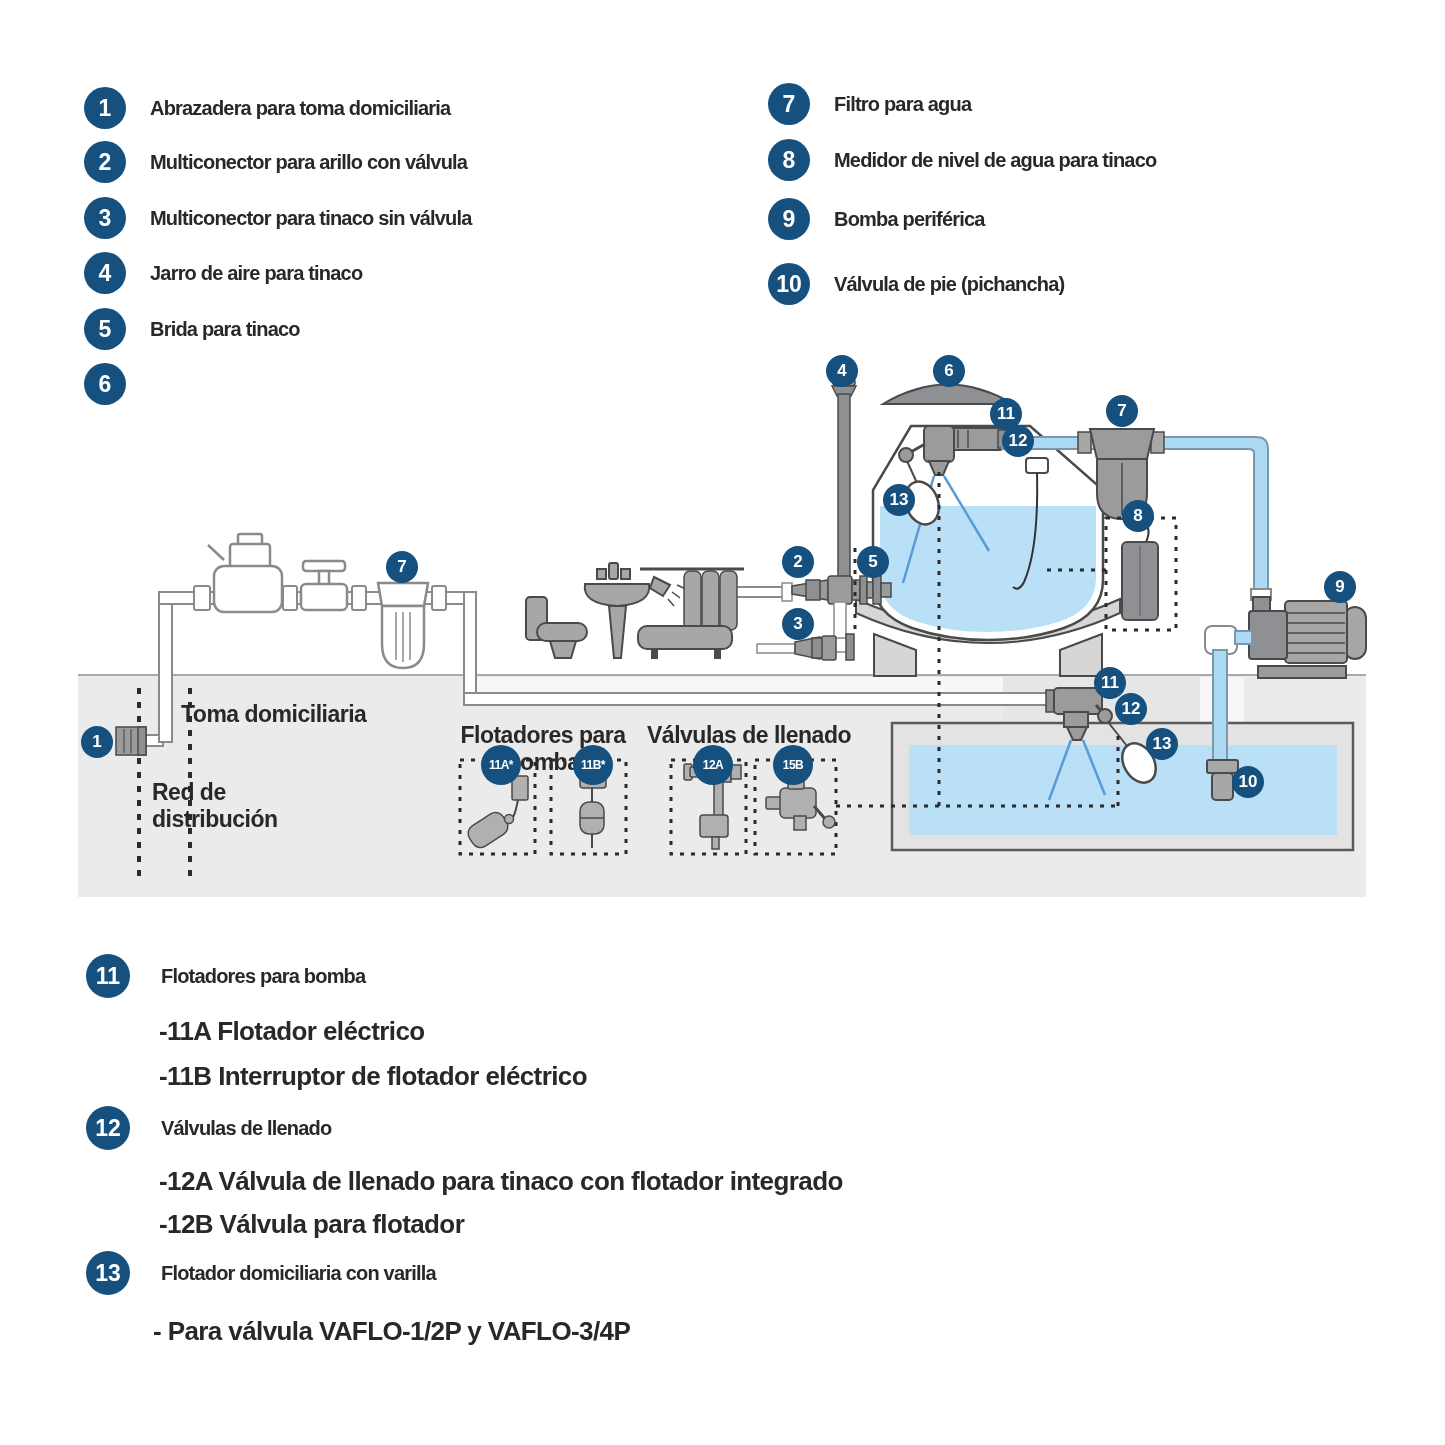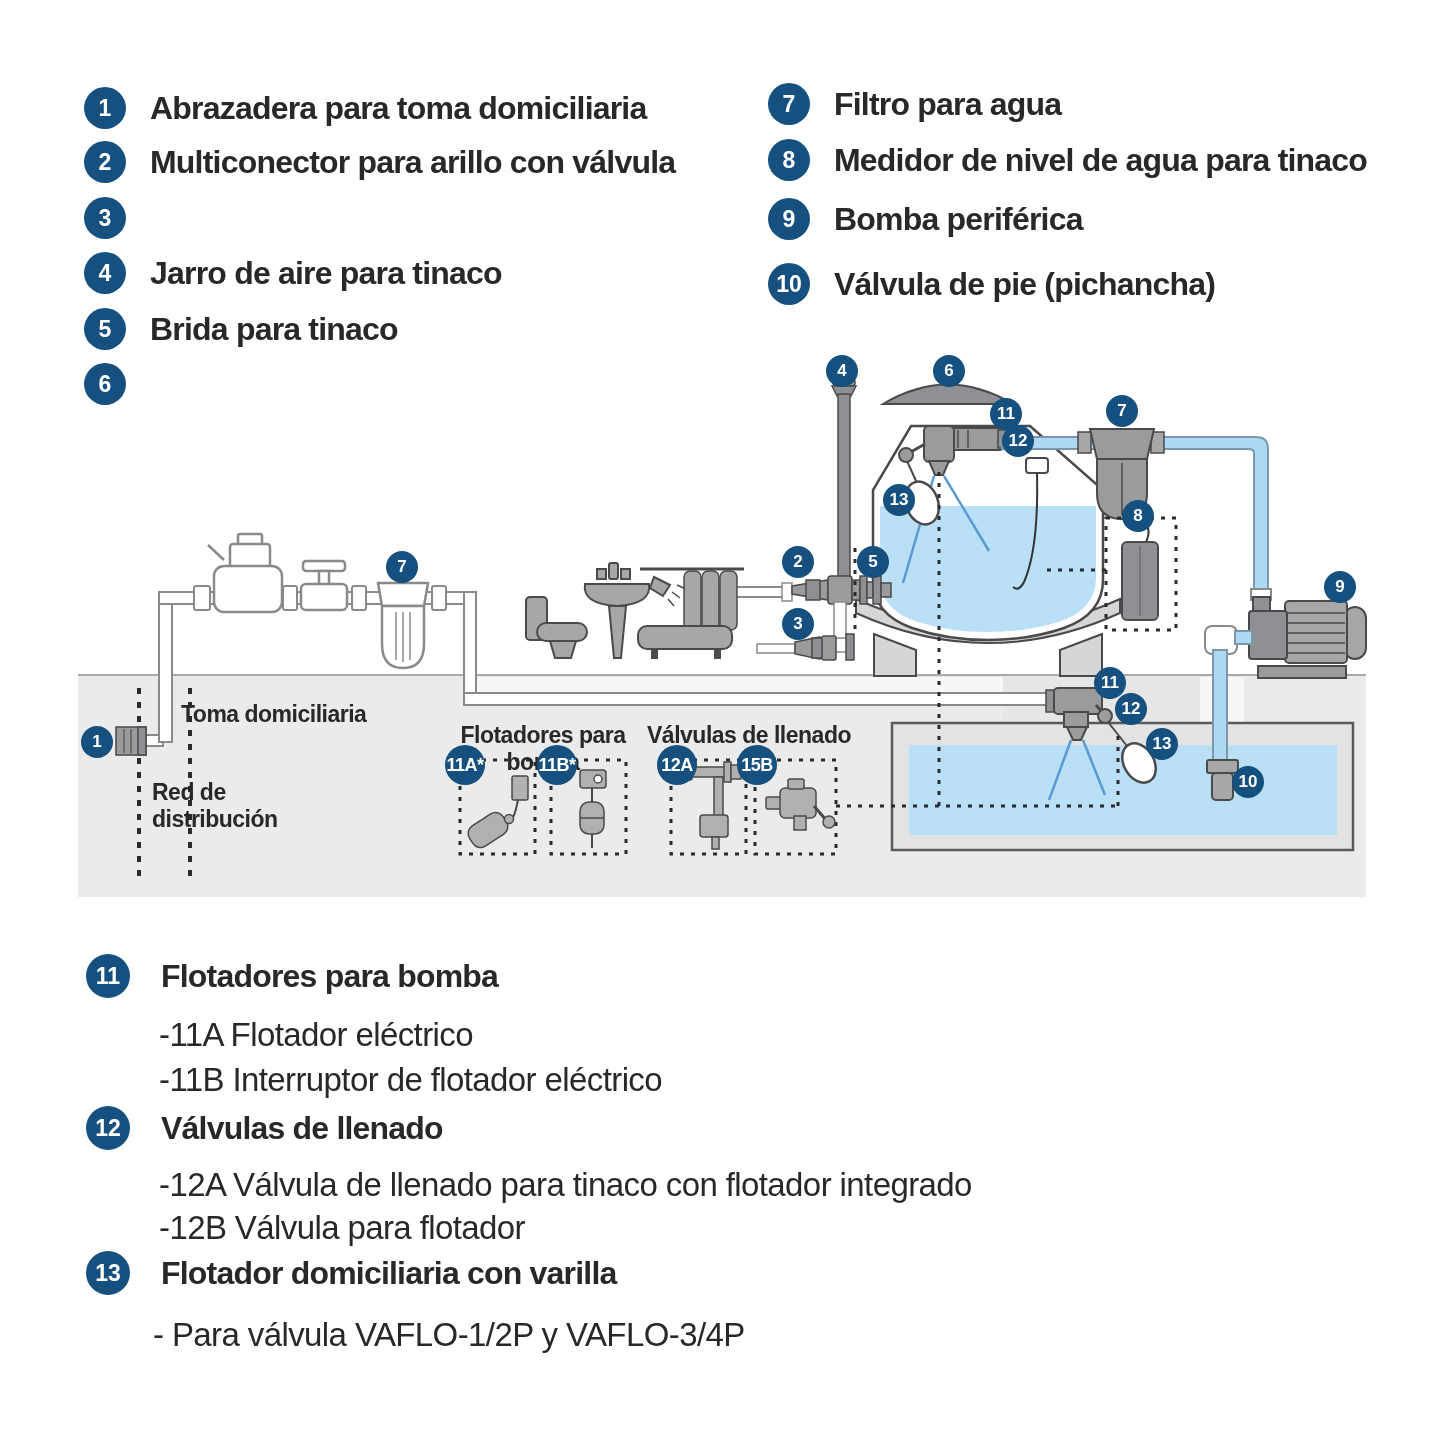--- a/index.html
+++ b/index.html
@@ -6,28 +6,28 @@
   .canvas{position:relative;width:1445px;height:1445px;background:#fff;
           font-family:"Liberation Sans",sans-serif;overflow:hidden;}
   svg.art{position:absolute;left:0;top:0;}
 
   
   .lrow{position:absolute;display:flex;align-items:center;gap:24px;height:44px;}
   .brow{position:absolute;display:flex;align-items:center;gap:31px;height:46px;}
   .badge{width:42px;height:42px;border-radius:50%;background:var(--badge);color:#fff;
          font-weight:bold;font-size:23px;display:flex;align-items:center;justify-content:center;flex:0 0 auto;}
   .badge.lg{width:44px;height:44px;}
-  .llabel{font-size:32px;font-weight:bold;color:var(--ink);letter-spacing:-0.8px;white-space:nowrap;}
-  .sub{position:absolute;font-size:33px;font-weight:400;color:var(--ink);letter-spacing:-0.6px;white-space:nowrap;text-align:right;}
+  .llabel{font-size:20px;font-weight:bold;color:var(--ink);letter-spacing:-0.8px;white-space:nowrap;}
+  .sub{position:absolute;font-size:26px;font-weight:700;color:var(--ink);letter-spacing:-0.6px;white-space:nowrap;text-align:right;}
 
   
   .dbadge{position:absolute;width:32px;height:32px;border-radius:50%;background:var(--badge);color:#fff;
           font-size:17px;font-weight:bold;display:flex;align-items:center;justify-content:center;}
   .sbadge{position:absolute;width:40px;height:40px;border-radius:50%;background:var(--badge);color:#fff;
-          font-size:18px;font-weight:bold;display:flex;align-items:center;justify-content:center;letter-spacing:-0.5px;}
+          font-size:12px;font-weight:bold;display:flex;align-items:center;justify-content:center;letter-spacing:-0.5px;margin-left:36px;}
   .dlabel{position:absolute;font-weight:bold;color:var(--ink);font-size:23px;letter-spacing:-0.5px;white-space:nowrap;}
   .dlabel.center{text-align:center;white-space:normal;}
 </style>
 </head>
 <body>
 
 <div class="canvas">
 
   <svg class="art" width="1445" height="1445" viewBox="0 0 1445 1445">
 
@@ -280,20 +280,21 @@
     <div class="lrow" style="left:84px;top:86px">
         <div class="badge">1</div>
         <div class="llabel">Abrazadera para toma domiciliaria</div>
       </div>
     <div class="lrow" style="left:84px;top:140px">
         <div class="badge">2</div>
         <div class="llabel">Multiconector para arillo con válvula</div>
       </div>
     <div class="lrow" style="left:84px;top:196px">
         <div class="badge">3</div>
+        <div class="llabel">Multiconector para tinaco sin válvula</div>
       </div>
     <div class="lrow" style="left:84px;top:251px">
         <div class="badge">4</div>
         <div class="llabel">Jarro de aire para tinaco</div>
       </div>
     <div class="lrow" style="left:84px;top:307px">
         <div class="badge">5</div>
         <div class="llabel">Brida para tinaco</div>
       </div>
     <div class="lrow" style="left:84px;top:362px">

